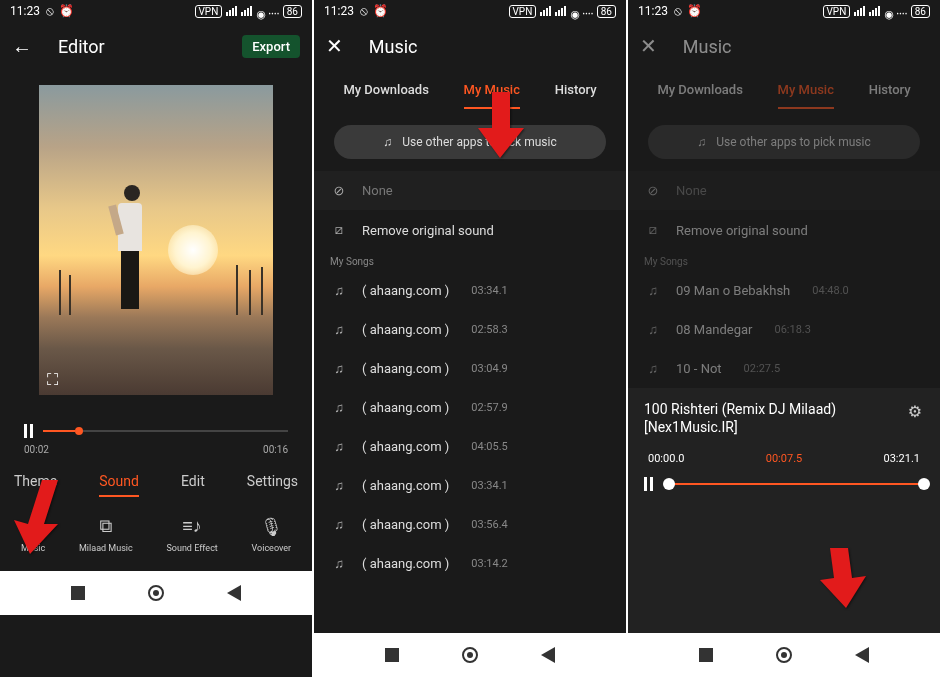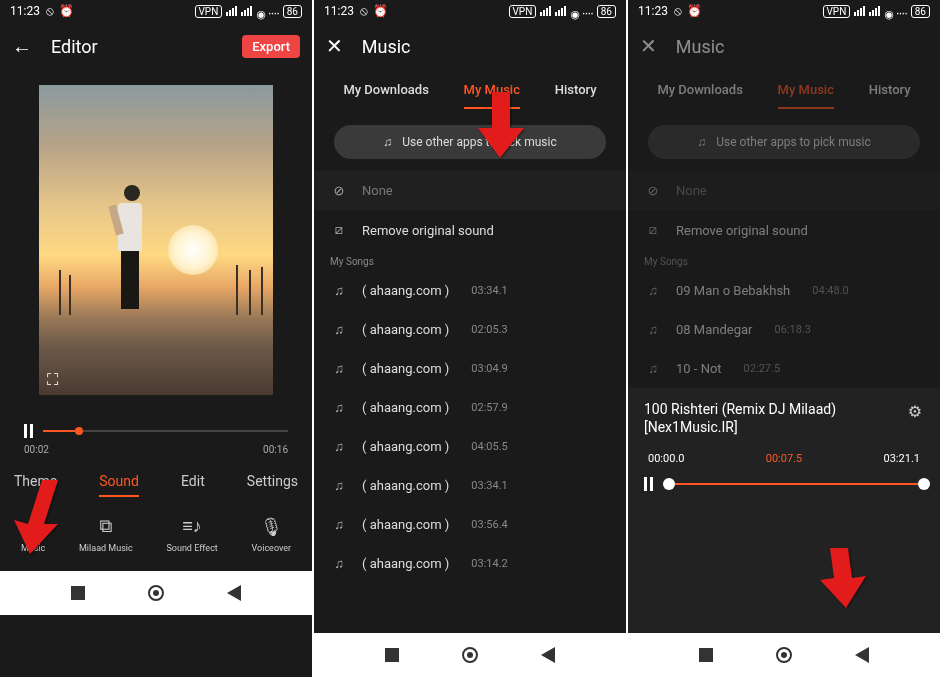--- a/index.html
+++ b/index.html
@@ -7,22 +7,22 @@
   .phone { width: 313px; height: 677px; background: #1a1a1a; color: #fff; display: flex; flex-direction: column; position: relative; }
   .status-bar { display: flex; justify-content: space-between; align-items: center; padding: 2px 10px; font-size: 12px; height: 22px; }
   .status-left { display: flex; align-items: center; gap: 6px; }
   .status-right { display: flex; align-items: center; gap: 4px; font-size: 9px; }
   .badge { border: 1px solid #fff; border-radius: 3px; padding: 0 3px; font-size: 10px; }
   .signal-group { display: flex; align-items: flex-end; gap: 1px; }
   .signal-bar { width: 2px; background: #fff; }
   .sb1 { height: 4px; } .sb2 { height: 6px; } .sb3 { height: 8px; } .sb4 { height: 10px; }
   .wifi-icon { font-size: 11px; letter-spacing: -2px; }
   .header { display: flex; align-items: center; padding: 10px 12px; height: 48px; }
-  .header-title { font-size: 18px; font-weight: 400; margin-left: 19px; flex: 1; }
-  .export-btn { background: #ef4444; color: #fff; padding: 4px 10px; border-radius: 4px; font-size: 13px; font-weight: 500; }
+  .header-title { font-size: 18px; font-weight: 400; margin-left: 26px; flex: 1; }
+  .export-btn { background: #14532d; color: #fff; padding: 4px 10px; border-radius: 4px; font-size: 13px; font-weight: 500; }
   .back-arrow, .close-x { font-size: 20px; cursor: pointer; }
   .preview-area { height: 340px; display: flex; justify-content: center; align-items: center; padding: 0 30px; position: relative; }
   .preview-img { width: 234px; height: 310px; background: linear-gradient(to bottom, #8a9a9e 0%, #b8a387 20%, #e8c889 40%, #ffd882 55%, #e8a866 65%, #9a7858 75%, #6a5848 85%, #4a3a32 100%); position: relative; overflow: hidden; }
   .sun { position: absolute; width: 50px; height: 50px; border-radius: 50%; background: radial-gradient(#fff, #fff4d0, transparent); top: 140px; right: 55px; }
   .person { position: absolute; width: 48px; height: 130px; left: 65px; top: 100px; }
   .person-head { width: 16px; height: 16px; background: #2a2622; border-radius: 50%; margin-left: 20px; }
   .person-body { width: 24px; height: 48px; background: #e8e4e0; margin-top: 2px; margin-left: 14px; border-radius: 4px 4px 0 0; }
   .person-arm { position: absolute; width: 8px; height: 30px; background: #c4a888; top: 20px; left: 8px; transform: rotate(-15deg); }
   .person-legs { width: 18px; height: 58px; background: #1a1814; margin-left: 17px; }
   .cranes { position: absolute; bottom: 80px; width: 100%; height: 60px; }
@@ -228,21 +228,21 @@
   <div class="section-label">My Songs</div>
   <div class="song-list">
     <div class="list-item">
         <span class="list-icon">♫</span>
         <span>( ahaang.com )</span>
         <span class="song-dur">03:34.1</span>
       </div>
     <div class="list-item">
         <span class="list-icon">♫</span>
         <span>( ahaang.com )</span>
-        <span class="song-dur">02:05.3</span>
+        <span class="song-dur">02:58.3</span>
       </div>
     <div class="list-item">
         <span class="list-icon">♫</span>
         <span>( ahaang.com )</span>
         <span class="song-dur">03:04.9</span>
       </div>
     <div class="list-item">
         <span class="list-icon">♫</span>
         <span>( ahaang.com )</span>
         <span class="song-dur">02:57.9</span>

